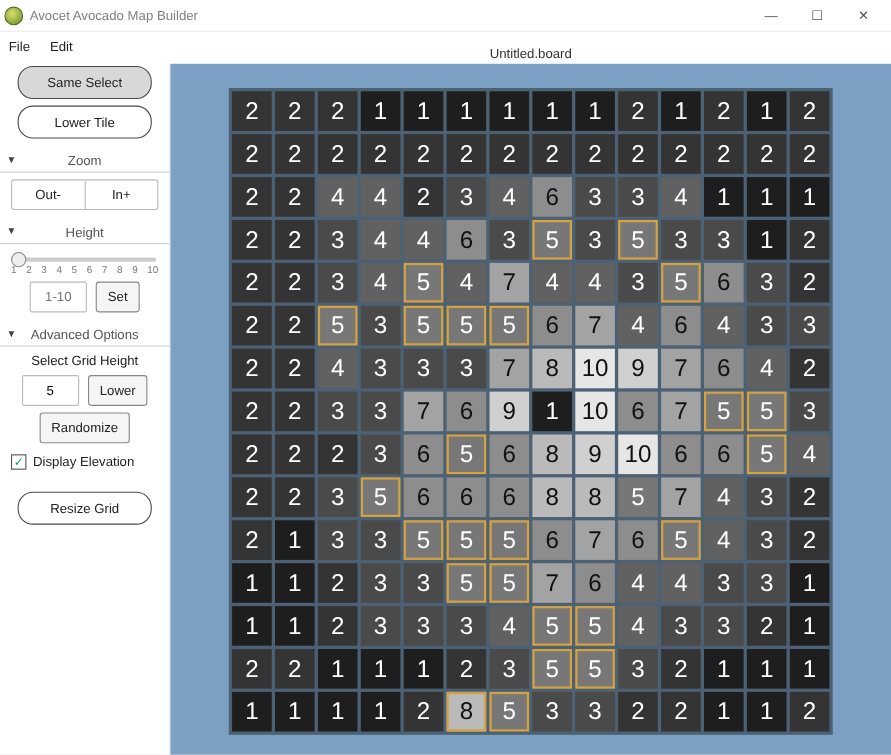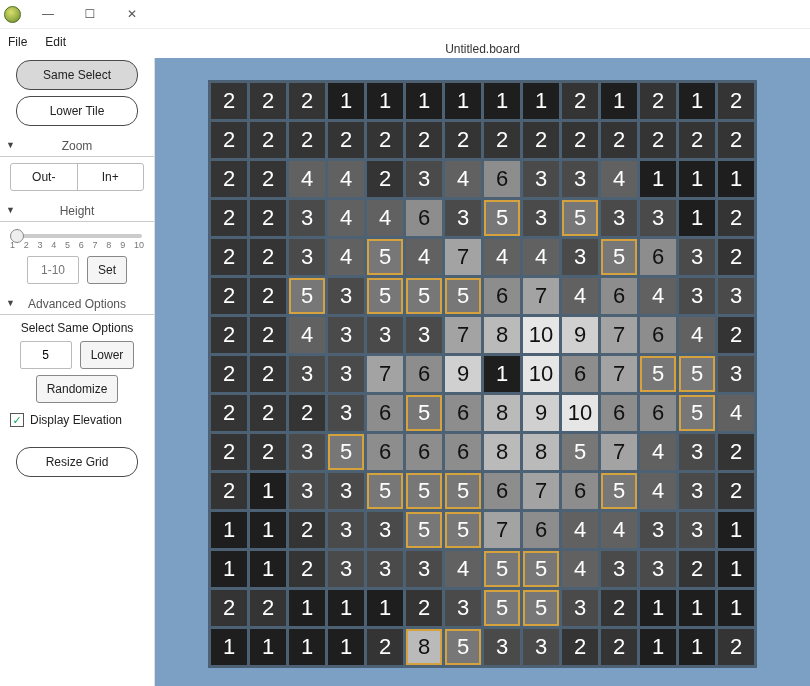--- a/index.html
+++ b/index.html
@@ -33,20 +33,21 @@
 .canvaswrap{flex:1;background:#7ba0c4;display:flex;align-items:flex-start;justify-content:center;padding:22px 16px}
 .grid{background:#4c6173;padding:3px;display:grid;grid-template-columns:repeat(14,36px);grid-auto-rows:36px;gap:3px}
 .cell{display:flex;align-items:center;justify-content:center;font-size:22px;font-weight:400;font-family:Arial,sans-serif;box-sizing:border-box}
 .cell.sel{outline:2px solid #d6a23e;outline-offset:-2px}
 </style>
 </head>
 <body>
 
 <div class="titlebar">
   <span class="logo"></span>
+  <span class="title">Avocet Avocado Map Builder</span>
   <div class="winbtns">
     <div class="winbtn">—</div>
     <div class="winbtn">☐</div>
     <div class="winbtn">✕</div>
   </div>
 </div>
 
 <div class="menubar">
   <span class="menuitem">File</span>
   <span class="menuitem">Edit</span>
@@ -93,21 +94,21 @@
     </div>
     <div class="row">
       <input class="textin" placeholder="1-10" style="">
       <div class="smbtn">Set</div>
     </div>
 
     <div class="panelhead">
       <span class="tri">▼</span>
       <span>Advanced Options</span>
     </div>
-    <div style="text-align:center">Select Same Options</div>
+    <div style="text-align:center">Select Grid Height</div>
     <div class="row">
       <input class="textin" value="5" style="">
       <div class="smbtn">Lower</div>
     </div>
     <div class="row">
         <div class="smbtn">Randomize</div>
       </div>
     <div class="check">
       <div class="box">✓</div>
       <span>Display Elevation</span>

